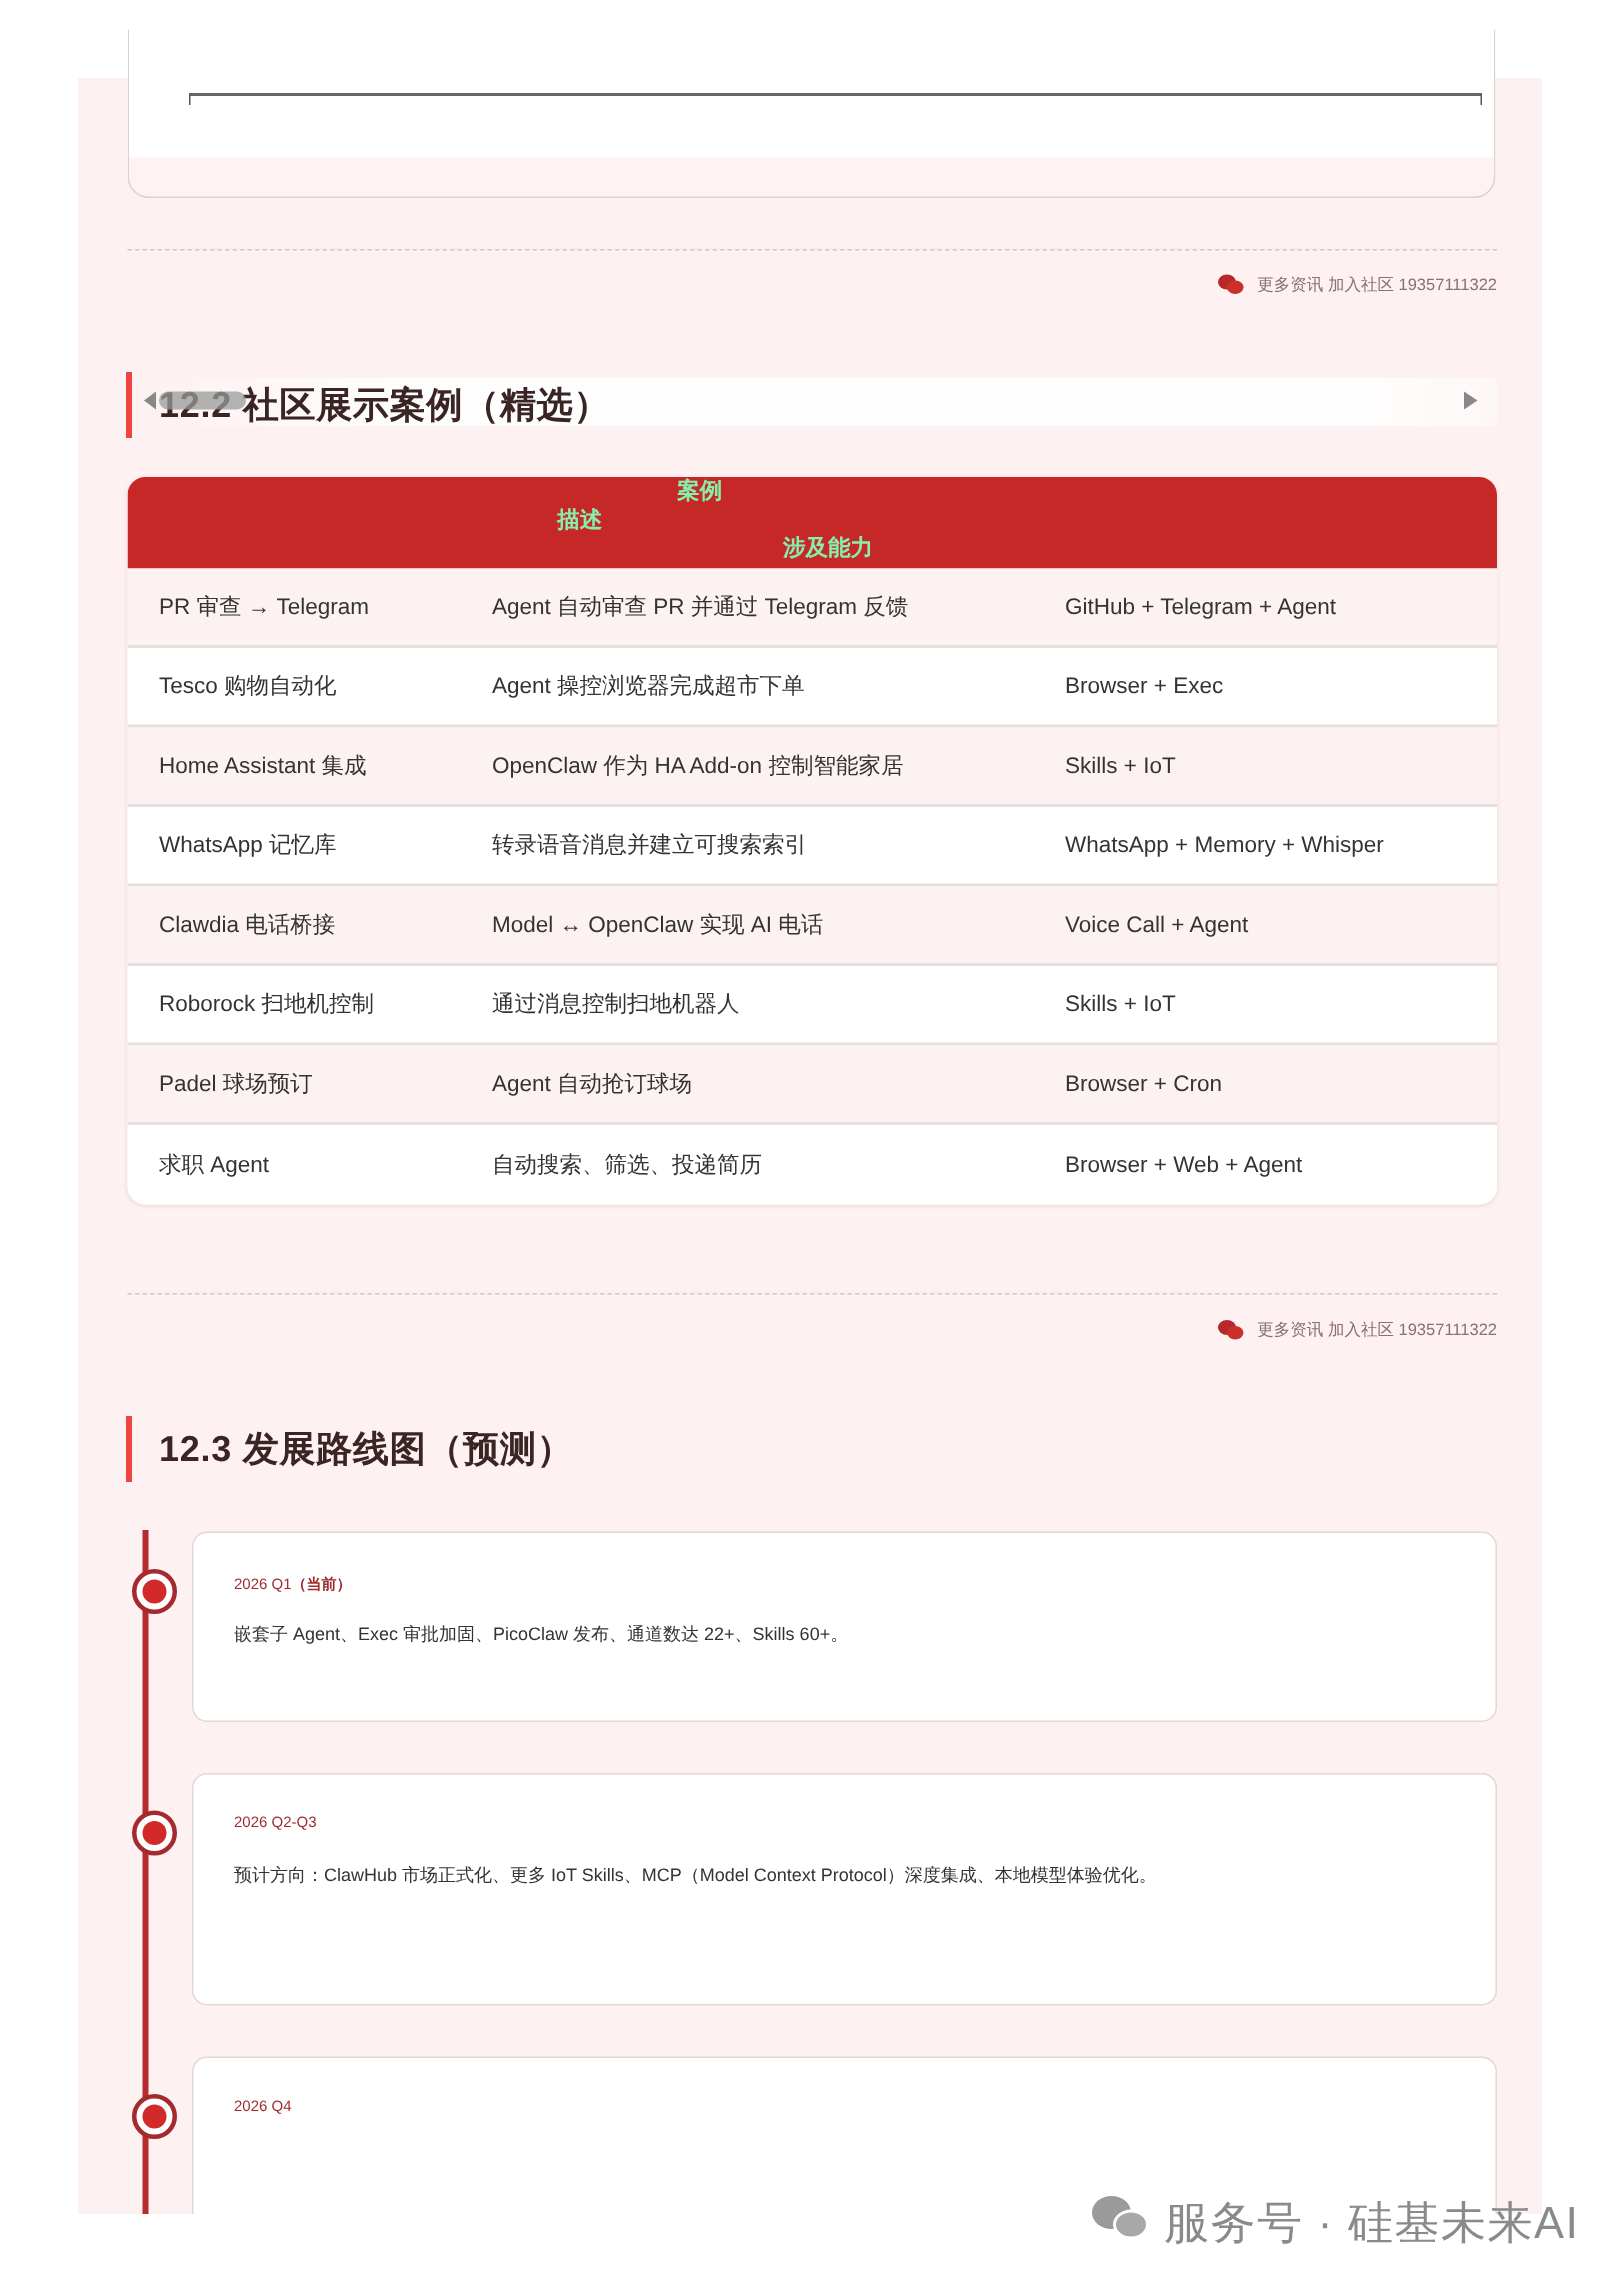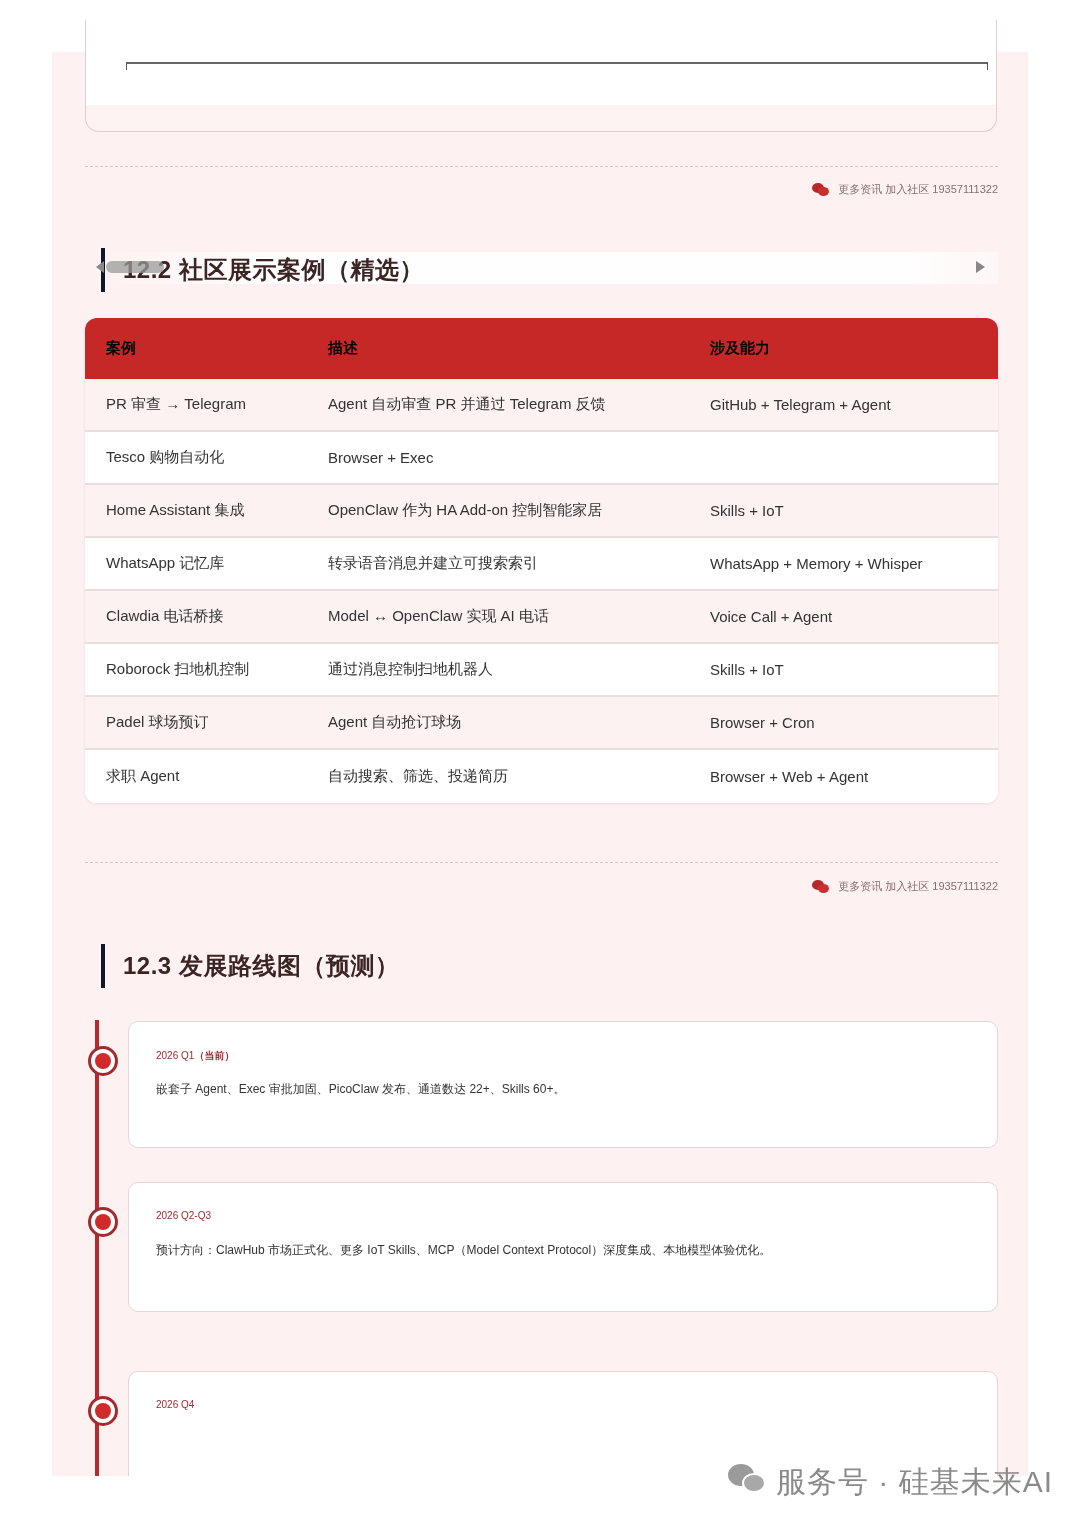--- a/index.html
+++ b/index.html
@@ -23,38 +23,38 @@
   }
   .dashed { position: absolute; left: 85px; width: 913px; border-top: 1.5px dashed #d9c4c4; }
   .community {
     position: absolute; right: 82px; font-size: 11px; color: #8a7070;
     display: flex; align-items: center; gap: 8px;
   }
   .wechat-icon { position: relative; width: 18px; height: 14px; display: inline-block; }
   .wechat-icon .b1 { position: absolute; left: 0; top: 0; width: 12px; height: 10px; border-radius: 50%; background: #b8282a; }
   .wechat-icon .b2 { position: absolute; left: 6px; top: 4px; width: 11px; height: 9px; border-radius: 50%; background: #c9302c; }
   .section-title {
-    position: absolute; left: 101px; height: 44px; border-left: 4px solid #0f172a;
+    position: absolute; left: 84px; height: 44px; border-left: 4px solid #ef4444;
     padding-left: 18px; font-size: 24px; font-weight: bold; color: #3b2424;
     display: flex; align-items: center; letter-spacing: 0.5px;
   }
   .title-scroll {
     position: absolute; left: 92px; top: 252px; width: 906px; height: 32px;
     background: linear-gradient(to right, rgba(255,255,255,0.0), rgba(255,255,255,0.9) 20%, rgba(255,255,255,0.9) 90%, rgba(255,255,255,0.4));
   }
   .arrow-left { position: absolute; left: 96px; top: 261px; width: 0; height: 0; border-top: 6px solid transparent; border-bottom: 6px solid transparent; border-right: 8px solid #888; }
   .scroll-thumb { position: absolute; left: 106px; top: 261px; width: 58px; height: 12px; background: #999; border-radius: 6px; opacity: 0.75; }
   .arrow-right { position: absolute; left: 976px; top: 261px; width: 0; height: 0; border-top: 6px solid transparent; border-bottom: 6px solid transparent; border-left: 9px solid #888; }
 
   .table {
     position: absolute; left: 85px; top: 318px; width: 913px;
     border-radius: 12px; overflow: hidden; background: #fff;
     box-shadow: 0 1px 3px rgba(150,100,100,0.15);
   }
-  .thead { display: flex; height: 61px; background: #c62828; color: #000000; font-weight: bold; font-size: 15px; align-items: center; }
+  .thead { display: flex; height: 61px; background: #c62828; color: #86efac; font-weight: bold; font-size: 15px; align-items: center; flex-direction: column; }
   .row { display: flex; height: 53px; align-items: center; font-size: 15px; color: #333; border-bottom: 2px solid #e9dede; }
   .row:last-child { border-bottom: none; }
   .row.odd { background: #fdf2f2; }
   .row.even { background: #ffffff; }
   .c1 { width: 222px; padding-left: 21px; }
   .c2 { width: 382px; padding-left: 21px; }
   .c3 { flex: 1; padding-left: 21px; }
 
   .timeline-line { position: absolute; left: 95px; top: 1020px; width: 4px; height: 460px; background: #b72a2d; }
   .node {
@@ -111,20 +111,21 @@
     <div class="c2">描述</div>
     <div class="c3">涉及能力</div>
   </div>
   <div class="row odd">
     <div class="c1">PR 审查 → Telegram</div>
     <div class="c2">Agent 自动审查 PR 并通过 Telegram 反馈</div>
     <div class="c3">GitHub + Telegram + Agent</div>
   </div>
   <div class="row even">
     <div class="c1">Tesco 购物自动化</div>
+    <div class="c2">Agent 操控浏览器完成超市下单</div>
     <div class="c3">Browser + Exec</div>
   </div>
   <div class="row odd">
     <div class="c1">Home Assistant 集成</div>
     <div class="c2">OpenClaw 作为 HA Add-on 控制智能家居</div>
     <div class="c3">Skills + IoT</div>
   </div>
   <div class="row even">
     <div class="c1">WhatsApp 记忆库</div>
     <div class="c2">转录语音消息并建立可搜索索引</div>
@@ -168,21 +169,21 @@
 <div class="tl-card" style="top:1021px; height:127px;">
   <div class="tl-date" style="top:27px;">
     <span>2026 Q1</span><b>（当前）</b>
   </div>
   <div class="tl-text" style="top:52px;">嵌套子 Agent、Exec 审批加固、PicoClaw 发布、通道数达 22+、Skills 60+。</div>
 </div>
 <div class="node" style="top:1046px;">
     <div class="node-dot"></div>
   </div>
 
-<div class="tl-card" style="top:1182px; height:130px;text-decoration:underline;">
+<div class="tl-card" style="top:1182px; height:155px;text-decoration:underline;">
   <div class="tl-date" style="top:27px;">2026 Q2-Q3</div>
   <div class="tl-text" style="top:52px;">预计方向：ClawHub 市场正式化、更多 IoT Skills、MCP（Model Context Protocol）深度集成、本地模型体验优化。</div>
 </div>
 <div class="node" style="top:1207px;">
     <div class="node-dot"></div>
   </div>
 
 <div class="tl-card" style="top:1371px; height:140px;">
   <div class="tl-date" style="top:27px;">2026 Q4</div>
   <div class="tl-text" style="top:52px;"></div>

